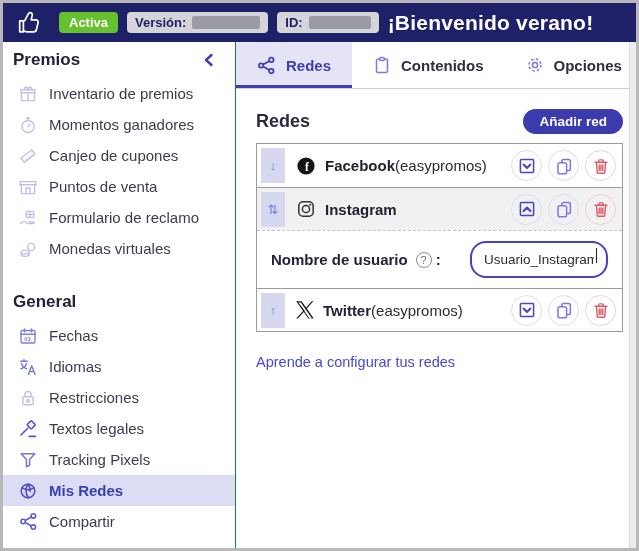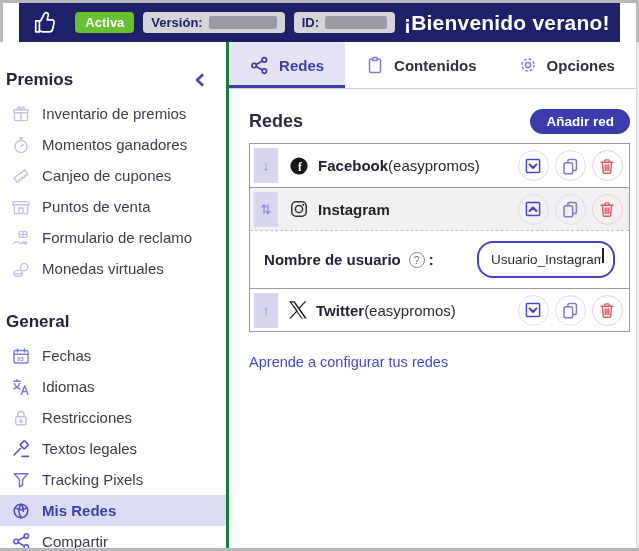--- a/index.html
+++ b/index.html
@@ -1,34 +1,34 @@
 <!DOCTYPE html>
 <html><head>
 <meta charset="utf-8">
 <style>
   * { margin:0; padding:0; box-sizing:border-box; }
   html,body { width:639px; height:551px; }
   body { background:#b8b8ba; font-family:"Liberation Sans","DejaVu Sans",sans-serif; position:relative; overflow:hidden; }
-  .app { position:absolute; inset:3px; background:#fff; display:flex; flex-direction:column;align-items:center; }
+  .app { position:absolute; inset:3px; background:#fff; display:flex; flex-direction:column; }
 
   
   .hdr { height:39px; background:#1e2167; display:flex; align-items:center; padding:0 10px; gap:9px; flex:0 0 39px; }
   .hdr .logo { margin:0 6px 0 4px; display:flex; }
   .badge { background:#67c02d; color:#fff; font-size:13px; font-weight:bold; padding:3px 10px; border-radius:4px; }
   .pill { background:#d5d5d9; border-radius:4px; padding:3px 8px; display:flex; align-items:center; gap:6px; }
   .pill .lbl { font-size:13px; color:#1e2167; font-weight:bold; }
   .redact { height:13px; background:#9b9ba3; border-radius:2px; }
   .redact.v { width:68px; } .redact.i { width:62px; }
   .hdr-title { color:#fff; font-size:21px; font-weight:600; margin-left:0; letter-spacing:.2px; }
 
   
   .bdy { flex:1; display:flex; min-height:0; }
 
   
-  .sb { width:233px; flex:0 0 233px; border-right:3px solid #15803d; padding-top:22px; overflow:hidden; background:#fff; }
+  .sb { width:233px; flex:0 0 233px; border-right:1px solid #15803d; padding-top:2px; overflow:hidden; background:#fff; }
   .sb-head { display:flex; align-items:center; justify-content:space-between; padding:6px 18px 8px 10px; }
   .sb-head .t { font-size:17px; font-weight:bold; color:#23233b; }
   .sb-sec2 { margin-top:22px; }
   .sb-item { display:flex; align-items:center; gap:11px; padding:5px 8px 5px 15px; height:31px; cursor:pointer; }
   .sb-item .lab { font-size:15px; color:#3c3c4e; }
   .sb-item.sel { background:#dcdcf4; }
   .sb-item.sel .lab { color:#3d3dae; font-weight:bold; }
   .ico { width:20px; height:20px; flex:0 0 20px; display:flex; align-items:center; justify-content:center; }
 
   

